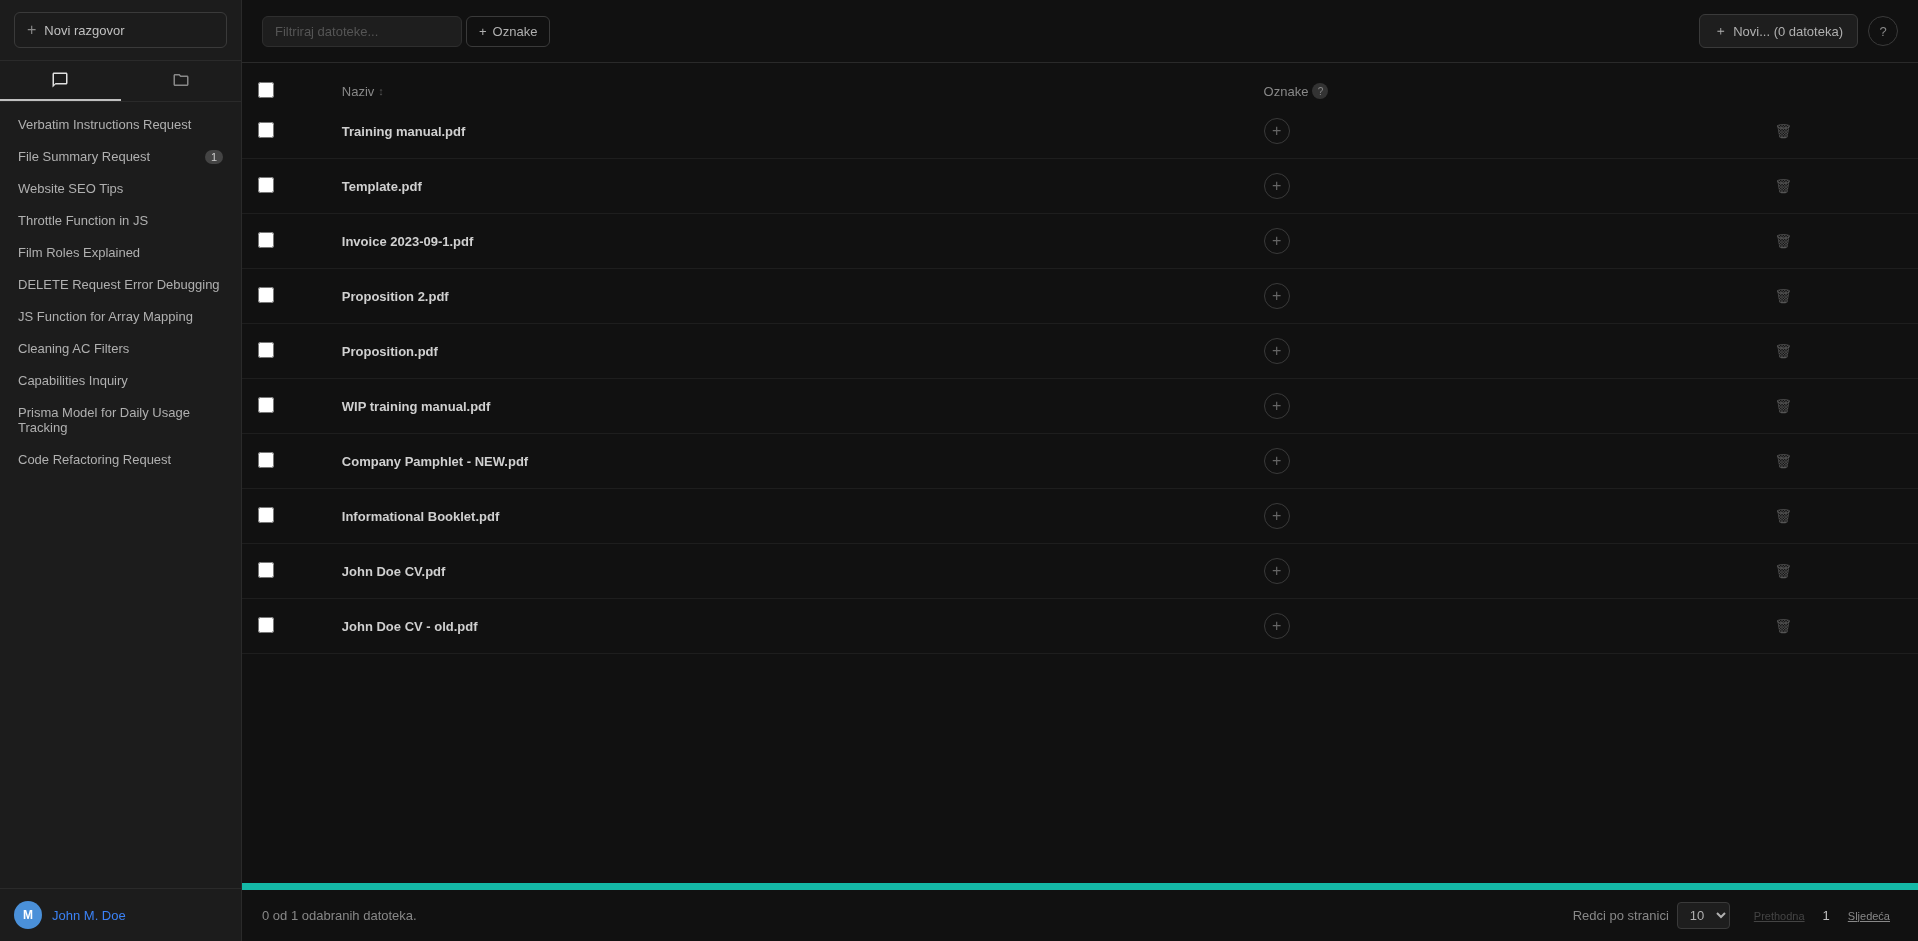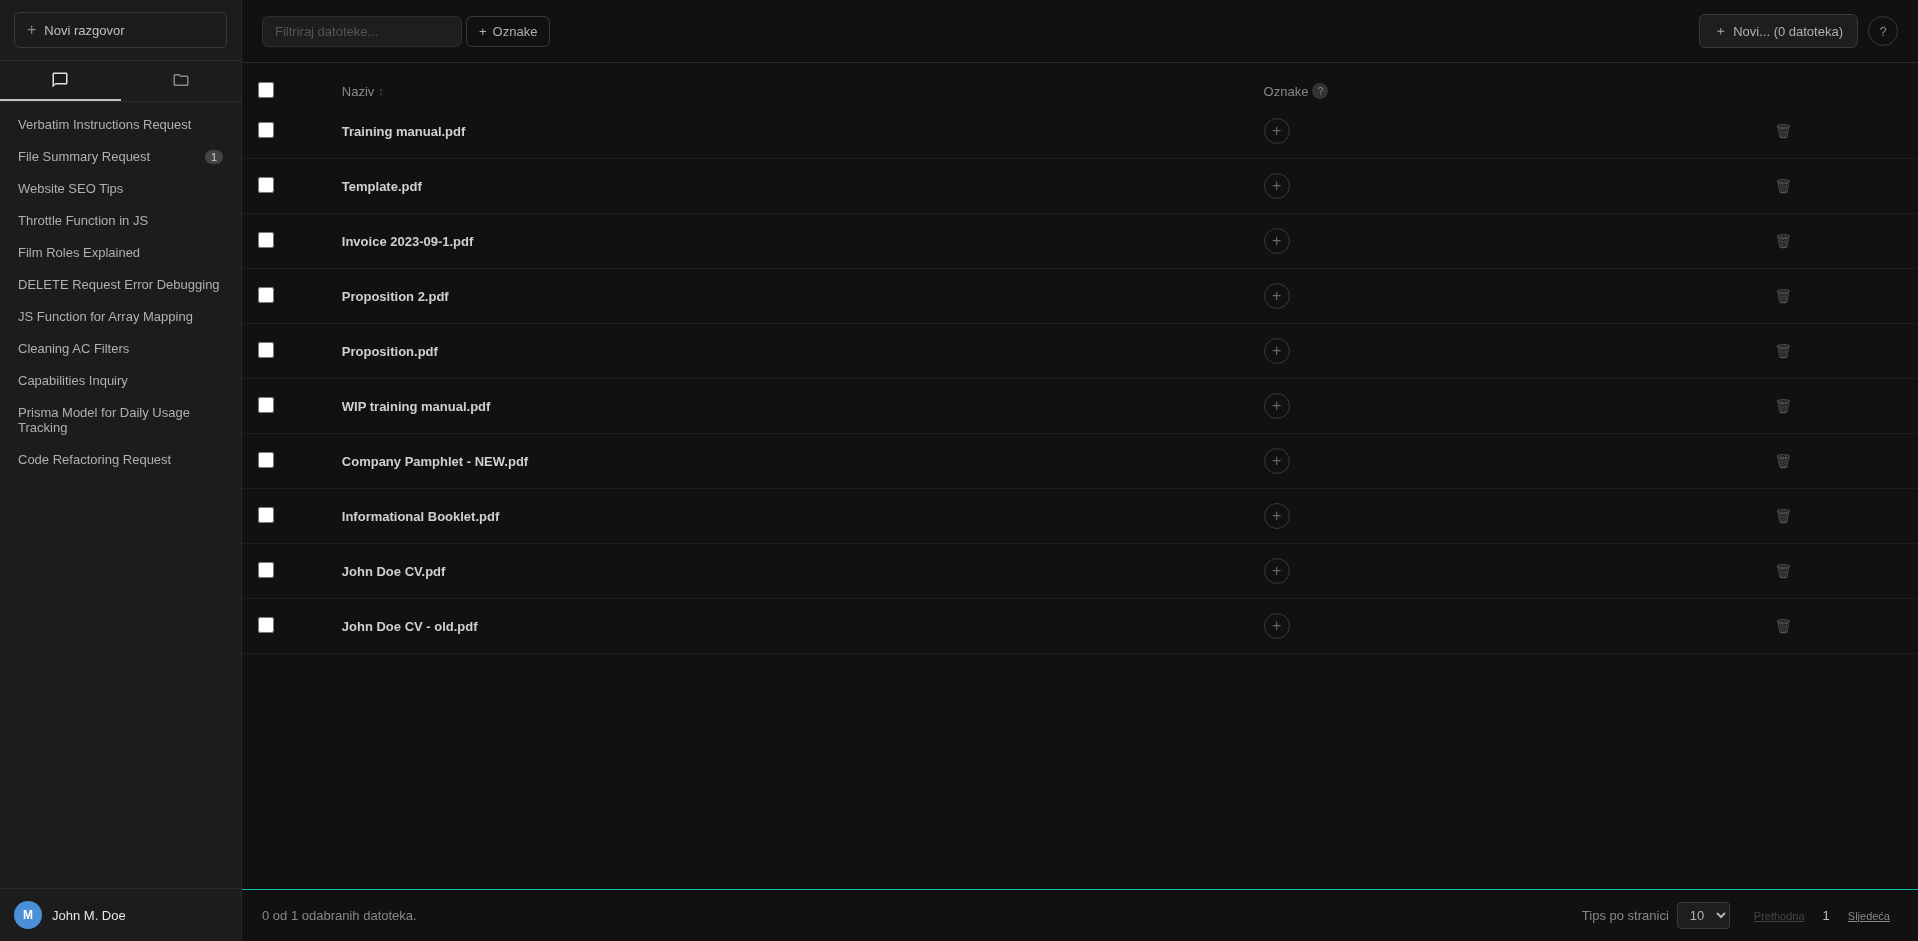--- a/index.html
+++ b/index.html
@@ -15,21 +15,21 @@
     .sidebar-tab { flex: 1; display: flex; align-items: center; justify-content: center; padding: 10px; cursor: pointer; border-bottom: 2px solid transparent; color: #888; }
     .sidebar-tab.active { border-bottom-color: #c0c0c0; color: #e0e0e0; }
     .sidebar-tab svg { width: 18px; height: 18px; fill: currentColor; }
 
     .sidebar-list { flex: 1; overflow-y: auto; padding: 6px 0; }
     .sidebar-item { padding: 8px 14px; cursor: pointer; font-size: 13px; color: #b0b0b0; display: flex; align-items: center; justify-content: space-between; border-radius: 4px; margin: 1px 4px; }
     .sidebar-item .badge { background: #444; color: #ccc; border-radius: 10px; padding: 1px 6px; font-size: 11px; }
 
     .sidebar-footer { padding: 12px 14px; border-top: 1px solid #2a2a2a; display: flex; align-items: center; gap: 10px; }
     .avatar { width: 28px; height: 28px; border-radius: 50%; background: #4a90d9; display: flex; align-items: center; justify-content: center; font-size: 12px; font-weight: 600; color: white; flex-shrink: 0; }
-    .user-name { font-size: 13px; color: #e5e5e5; }
+    .user-name { font-size: 13px; color: #3b82f6; }
 
     
     .main { flex: 1; display: flex; flex-direction: column; background: #111; overflow: hidden; }
 
     
     .toolbar { display: flex; align-items: center; gap: 4px; padding: 14px 20px; border-bottom: 1px solid #2a2a2a; background: #111; }
     .filter-input { background: #1e1e1e; border: 1px solid #2e2e2e; border-radius: 6px; color: #b0b0b0; padding: 7px 12px; font-size: 13px; width: 200px; outline: none; }
     .filter-input::placeholder { color: #555; }
     .tags-btn { display: flex; align-items: center; gap: 6px; background: transparent; border: 1px solid #3a3a3a; border-radius: 6px; color: #b0b0b0; padding: 7px 12px; cursor: pointer; font-size: 13px; }
 
@@ -55,21 +55,21 @@
     .checkbox-cell { width: 44px; padding: 0 8px 0 16px; }
     .row-checkbox { width: 16px; height: 16px; accent-color: #4a90d9; cursor: pointer; background: transparent; border: 1px solid #444; border-radius: 3px; }
 
     .file-name { color: #d0d0d0; font-size: 13px; font-weight: bold; }
 
     .add-tag-btn { background: transparent; border: 1px solid #3a3a3a; border-radius: 50%; width: 26px; height: 26px; color: #666; cursor: pointer; font-size: 16px; display: flex; align-items: center; justify-content: center; }
 
     .delete-btn { background: transparent; border: none; color: #555; cursor: pointer; font-size: 14px; padding: 4px 8px; border-radius: 4px; }
 
     
-    .table-footer { display: flex; align-items: center; justify-content: space-between; padding: 12px 20px; border-top: 1px solid #14b8a6; background: #111; font-size: 13px; color: #888; }
+    .table-footer { display: flex; align-items: center; justify-content: space-between; padding: 12px 20px; border-top: 7px solid #14b8a6; background: #111; font-size: 13px; color: #888; }
     .footer-left { }
     .footer-right { display: flex; align-items: center; gap: 16px; }
     .rows-per-page { display: flex; align-items: center; gap: 8px; }
     .rows-select { background: #1e1e1e; border: 1px solid #3a3a3a; border-radius: 4px; color: #b0b0b0; padding: 4px 8px; font-size: 13px; cursor: pointer; }
     .pagination { display: flex; align-items: center; gap: 10px; }
     .page-btn { background: transparent; border: none; color: #888; cursor: pointer; padding: 4px 8px; border-radius: 4px; font-size: 11px; text-decoration: underline; }
     .page-btn.disabled { color: #444; cursor: not-allowed; }
     .current-page { color: #c0c0c0; font-size: 13px; }
 
     
@@ -271,21 +271,21 @@
         </tbody>
     </table>
   </div>
 
   <div class="table-footer">
     <div class="footer-left">
       <span>0 od 1 odabranih datoteka.</span>
     </div>
     <div class="footer-right">
       <div class="rows-per-page">
-        <span>Tips po stranici</span>
+        <span>Redci po stranici</span>
         <select class="rows-select">
           <option>10</option>
           <option>20</option>
           <option>50</option>
         </select>
       </div>
       <div class="pagination">
         <button class="page-btn disabled">Prethodna</button>
         <span class="current-page">1</span>
         <button class="page-btn">Sljedeća</button>

